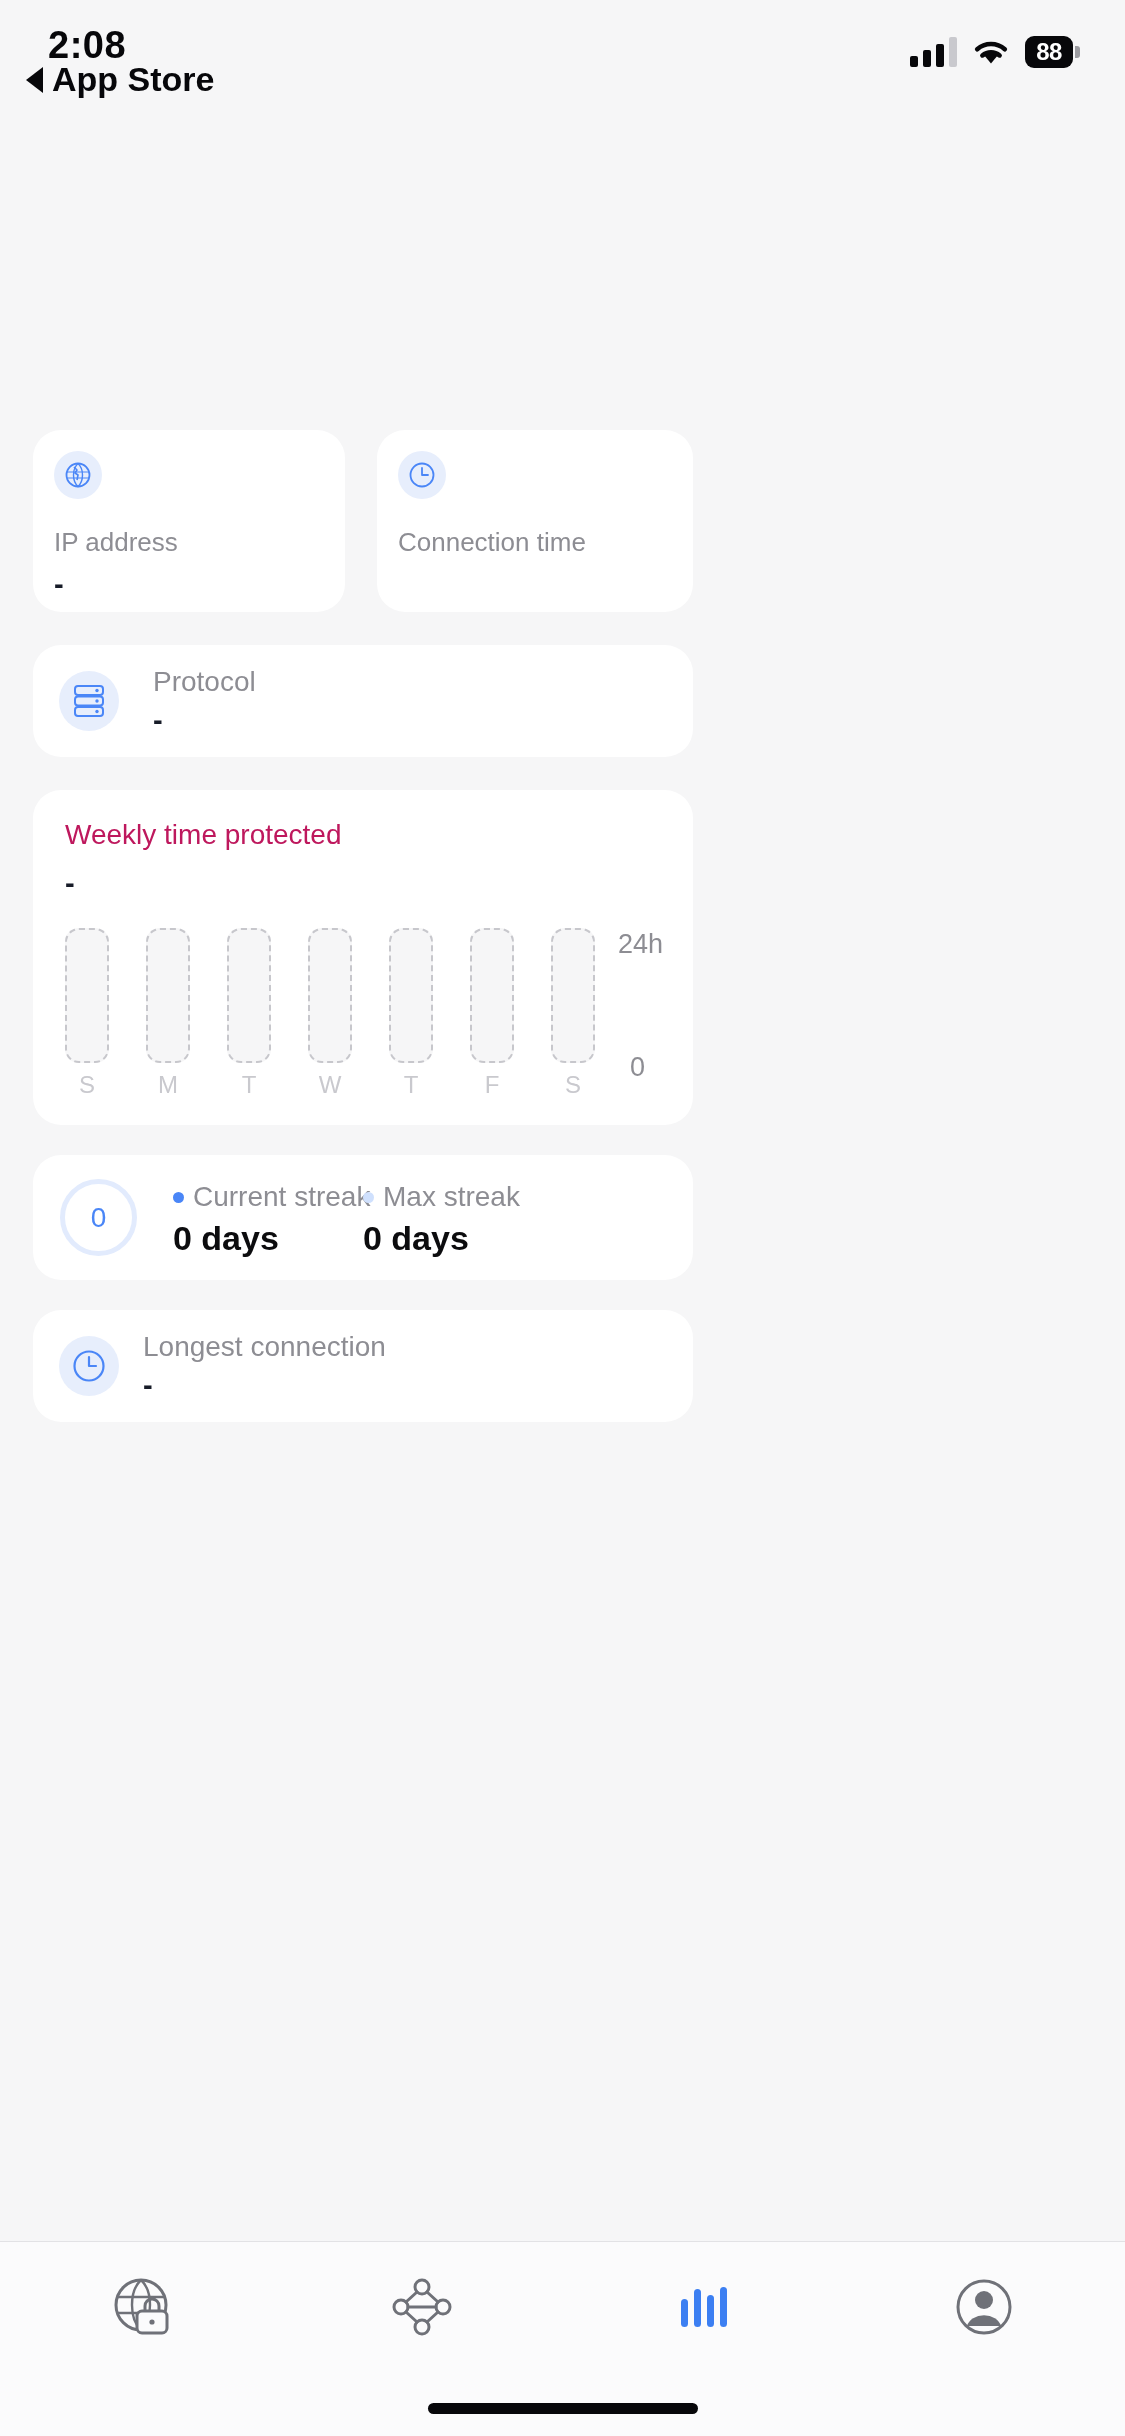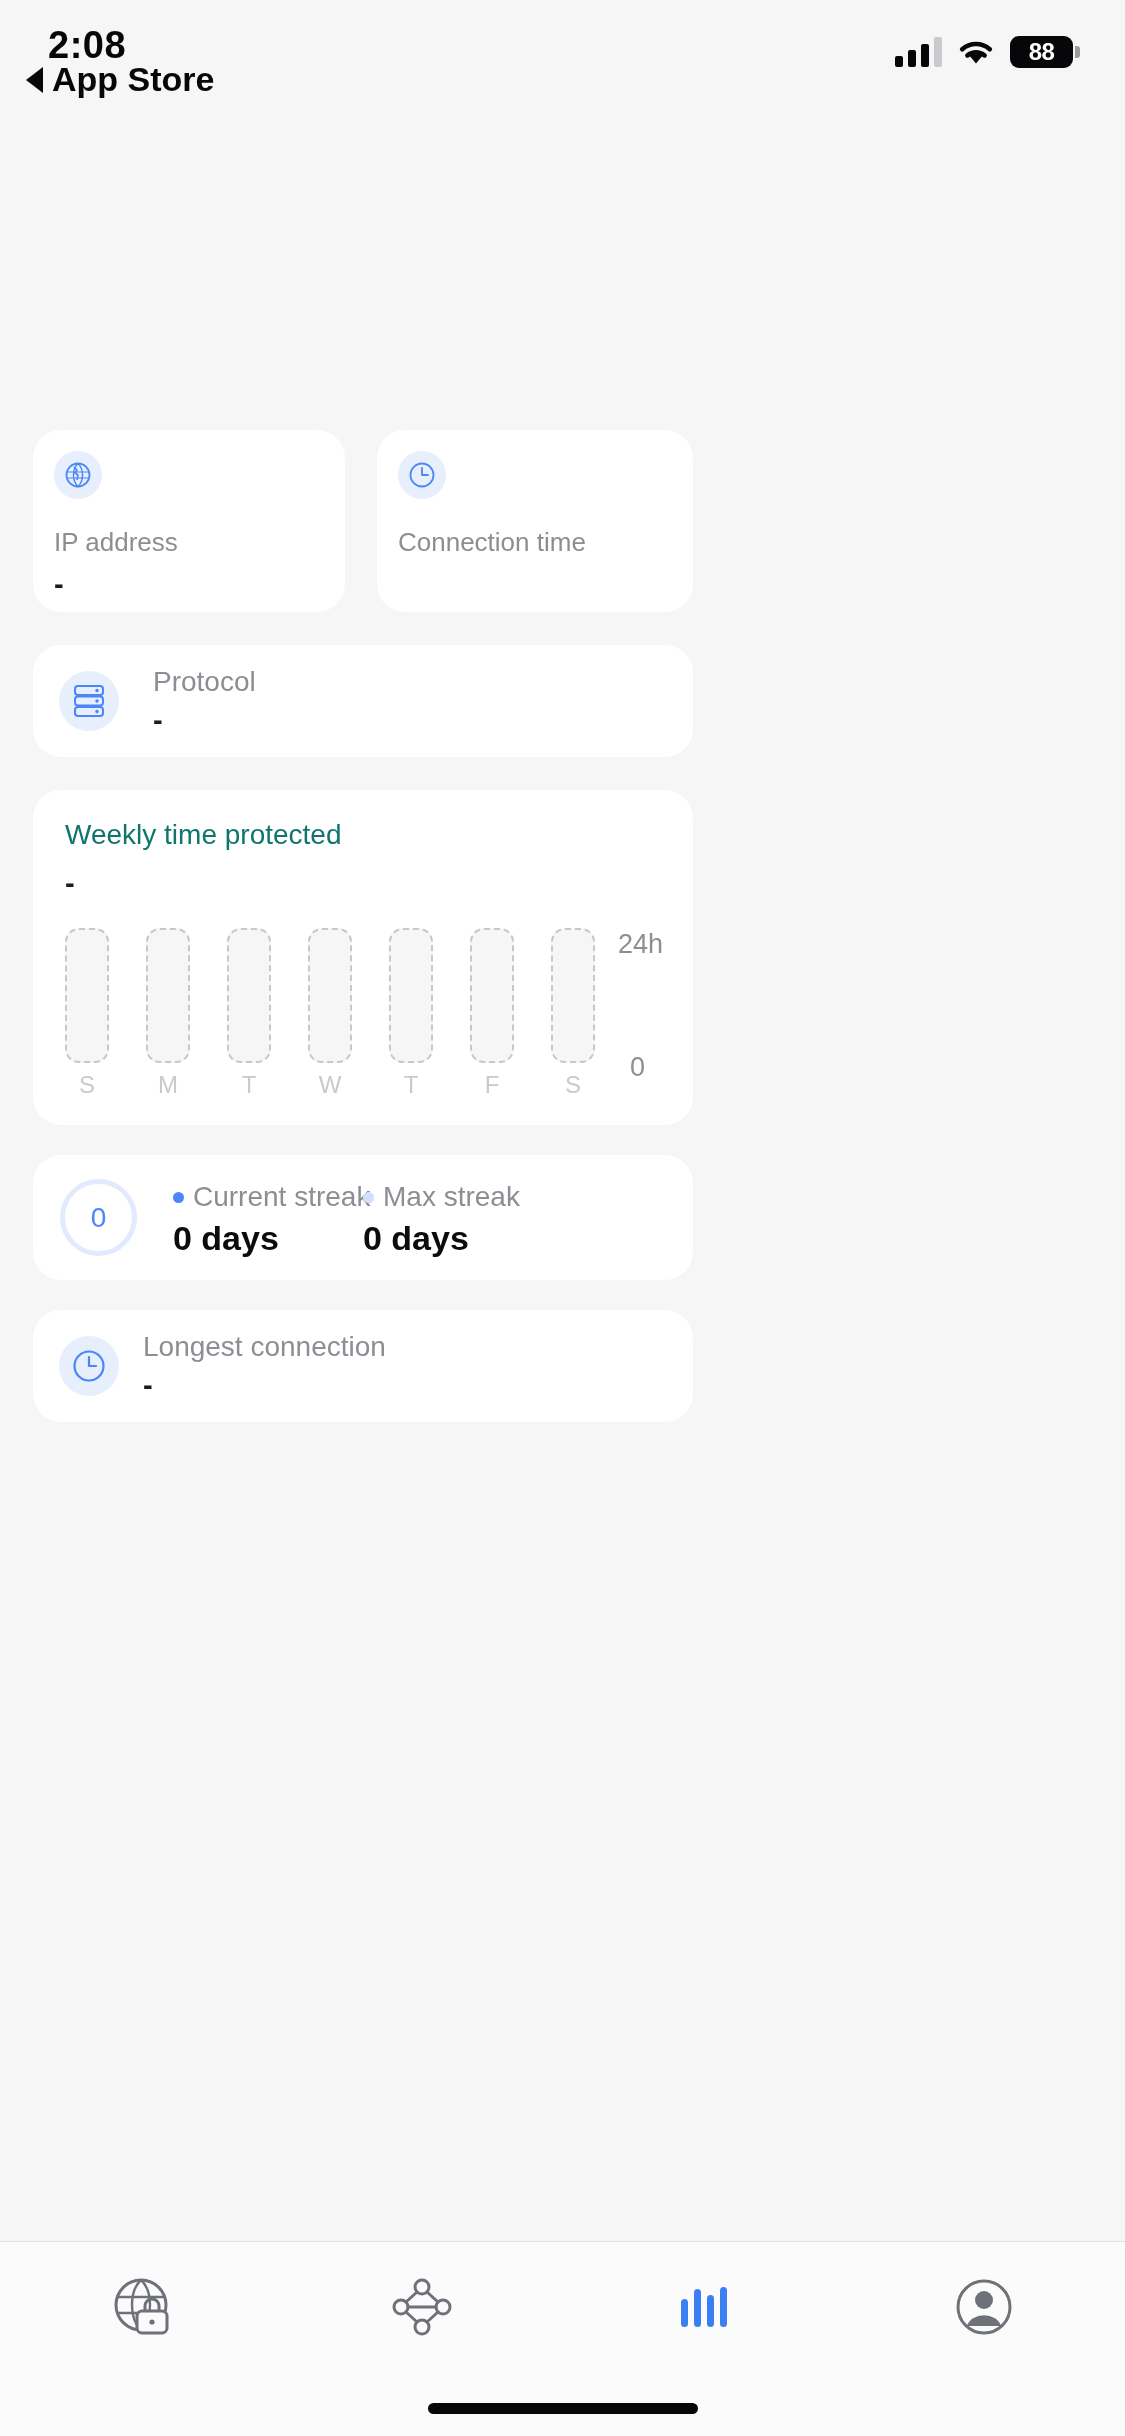--- a/index.html
+++ b/index.html
@@ -30,21 +30,21 @@
     display: flex; align-items: center; gap: 14px;
   }
   .sb-signal { display: flex; align-items: flex-end; gap: 5px; height: 30px; }
   .sb-signal i { display: block; width: 8px; background: #07070a; border-radius: 2px; }
   .sb-signal i:nth-child(1) { height: 11px; }
   .sb-signal i:nth-child(2) { height: 17px; }
   .sb-signal i:nth-child(3) { height: 23px; }
   .sb-signal i:nth-child(4) { height: 30px; background: #c9c9ce; }
   .sb-wifi { width: 40px; height: 30px; }
   .sb-batt {
-    position: relative; width: 63px; height: 32px;
+    position: relative; width: 48px; height: 32px;
     background: #07070a; border-radius: 9px;
     display: flex; align-items: center; justify-content: center;
   }
   .sb-batt span { color: #fff; font-size: 24px; font-weight: 700; letter-spacing: -0.5px; }
   .sb-batt::after {
     content: ""; position: absolute; right: -7px; top: 10px;
     width: 5px; height: 12px; background: #9b9ba0;
     border-radius: 0 3px 3px 0;
   }
   .backlink {
@@ -97,21 +97,21 @@
   
   #protocol-card { left: 33px; top: 645px; width: 660px; height: 112px; }
   .proto-inner { display: flex; align-items: center; height: 100%; padding-left: 26px; gap: 10px; }
   #proto-icon-circle { width: 60px; height: 60px; background: #e7eefc; }
   .proto-text { margin-left: 24px; }
   #proto-label { font-size: 28px; color: #8d8d93; line-height: 38px; }
   #proto-value { font-size: 29px; font-weight: 700; color: #171c28; line-height: 38px; }
 
   
   #weekly-card { left: 33px; top: 790px; width: 660px; height: 335px; }
-  #weekly-label { position: absolute; left: 32px; top: 29px; font-size: 28px; color: #0f766e; text-align: right; }
+  #weekly-label { position: absolute; left: 32px; top: 29px; font-size: 28px; color: #be185d; text-align: right; }
   #weekly-value { position: absolute; left: 32px; top: 77px; font-size: 29px; font-weight: 700; color: #171c28; }
   .chart-area { position: absolute; left: 32px; top: 138px; width: 530px; height: 135px; }
   .bars { display: flex; justify-content: space-between; height: 135px; align-items: stretch; }
   .bar-slot { width: 44px; display: flex; flex-direction: column; }
   .bar-ghost {
     flex: 1;
     border: 2px dashed #c7c7cc;
     border-radius: 14px;
     background: #f6f6f7;
   }

